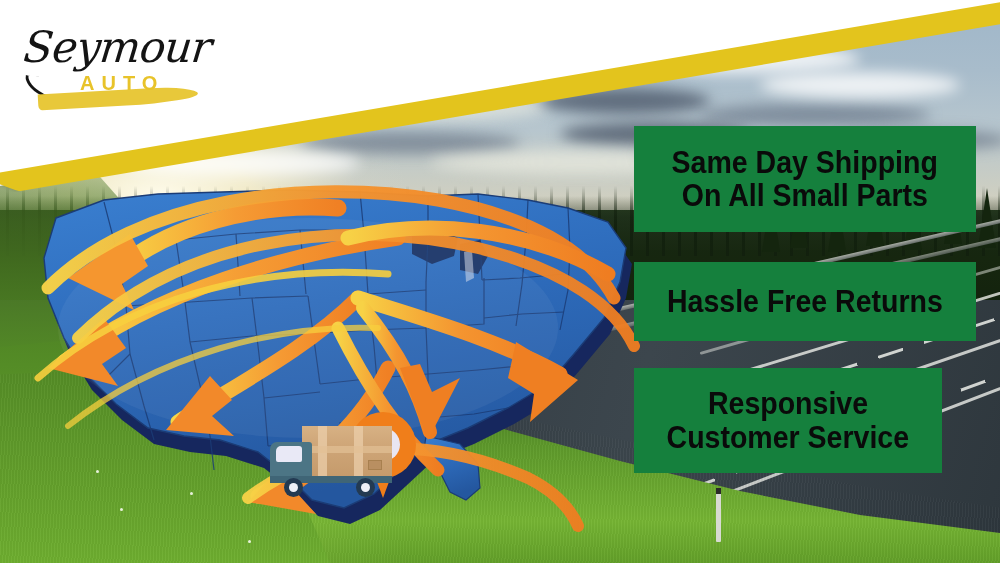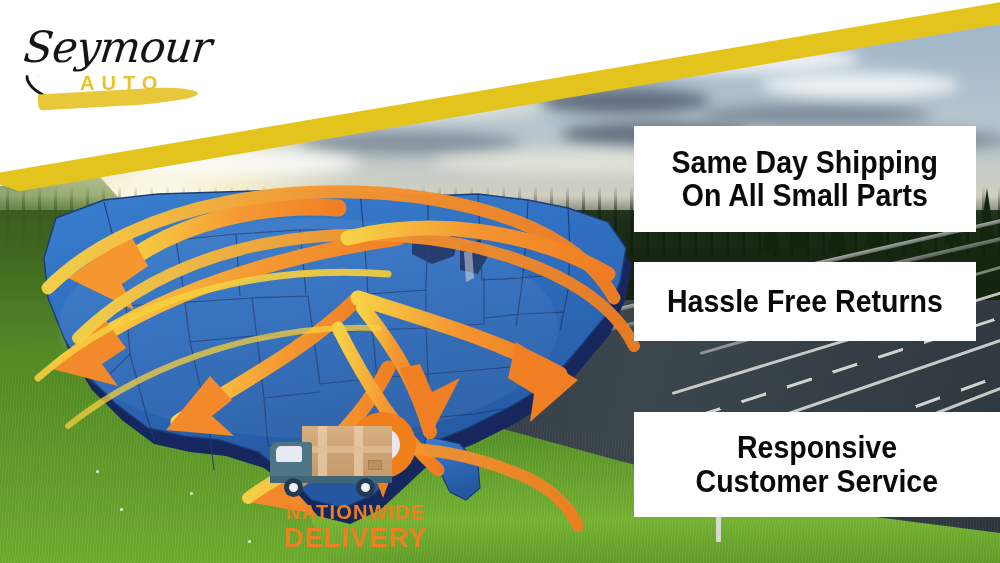--- a/index.html
+++ b/index.html
@@ -236,33 +236,33 @@
     color:#ee7f22;
     letter-spacing:0.5px;
     line-height:1;
   }
   .nw-line1 { font-size:20px; letter-spacing:1.2px; }
   .nw-line2 { font-size:27px; letter-spacing:1.2px; margin-top:3px; }
 
   
   .banner {
     position:absolute;
-    background:#ffffff;
+    background:#15803d;
     display:flex; flex-direction:column;
     align-items:center; justify-content:center;
     color:#0a0a0a;
     font-family:"Liberation Sans", sans-serif;
     font-weight:700;
     text-align:center;
     line-height:1.08;
   }
   .banner span { display:block; white-space:nowrap; }
   #banner-1 { left:634px; top:126px; width:342px; height:106px; }
   #banner-2 { left:634px; top:262px; width:342px; height:79px;  }
-  #banner-3 { left:634px; top:368px; width:366px; height:105px;margin-top:44px; }
+  #banner-3 { left:634px; top:368px; width:308px; height:105px; }
   .banner-text { font-size:31px; transform:scaleX(0.92); transform-origin:center; }
 </style>
 </head>
 <body>
 
 <div id="stage">
 
   <div class="photo">
 
     <div class="sky"></div>
@@ -485,24 +485,20 @@
           </div>
         <div class="truck-base"></div>
         <div class="wheel" style="left:14px;">
             <i></i>
           </div>
         <div class="wheel" style="left:86px;">
             <i></i>
           </div>
       </div>
 
-      <div class="nw-text">
-        <div class="nw-line1">NATIONWIDE</div>
-        <div class="nw-line2">DELIVERY</div>
-      </div>
     </div>
   </div>
 
   <div class="banner" id="banner-1">
     <span class="banner-text">Same Day Shipping</span>
     <span class="banner-text">On All Small Parts</span>
   </div>
 
   <div class="banner" id="banner-2">
     <span class="banner-text">Hassle Free Returns</span>

